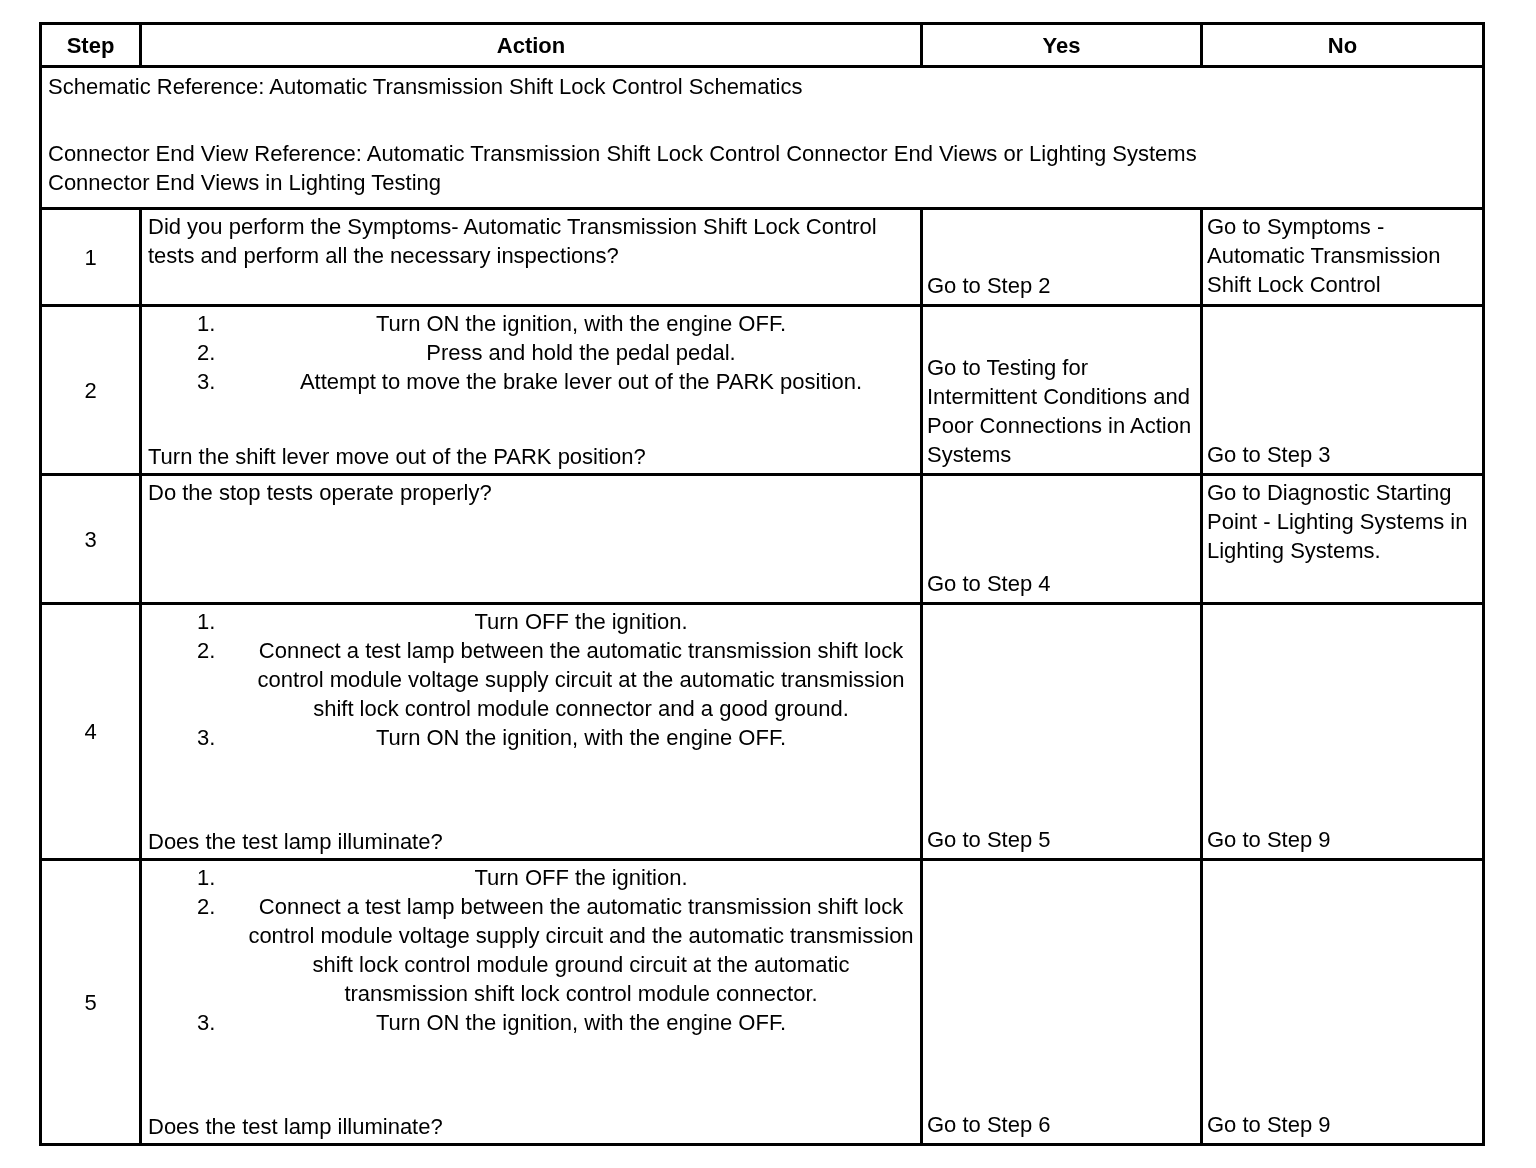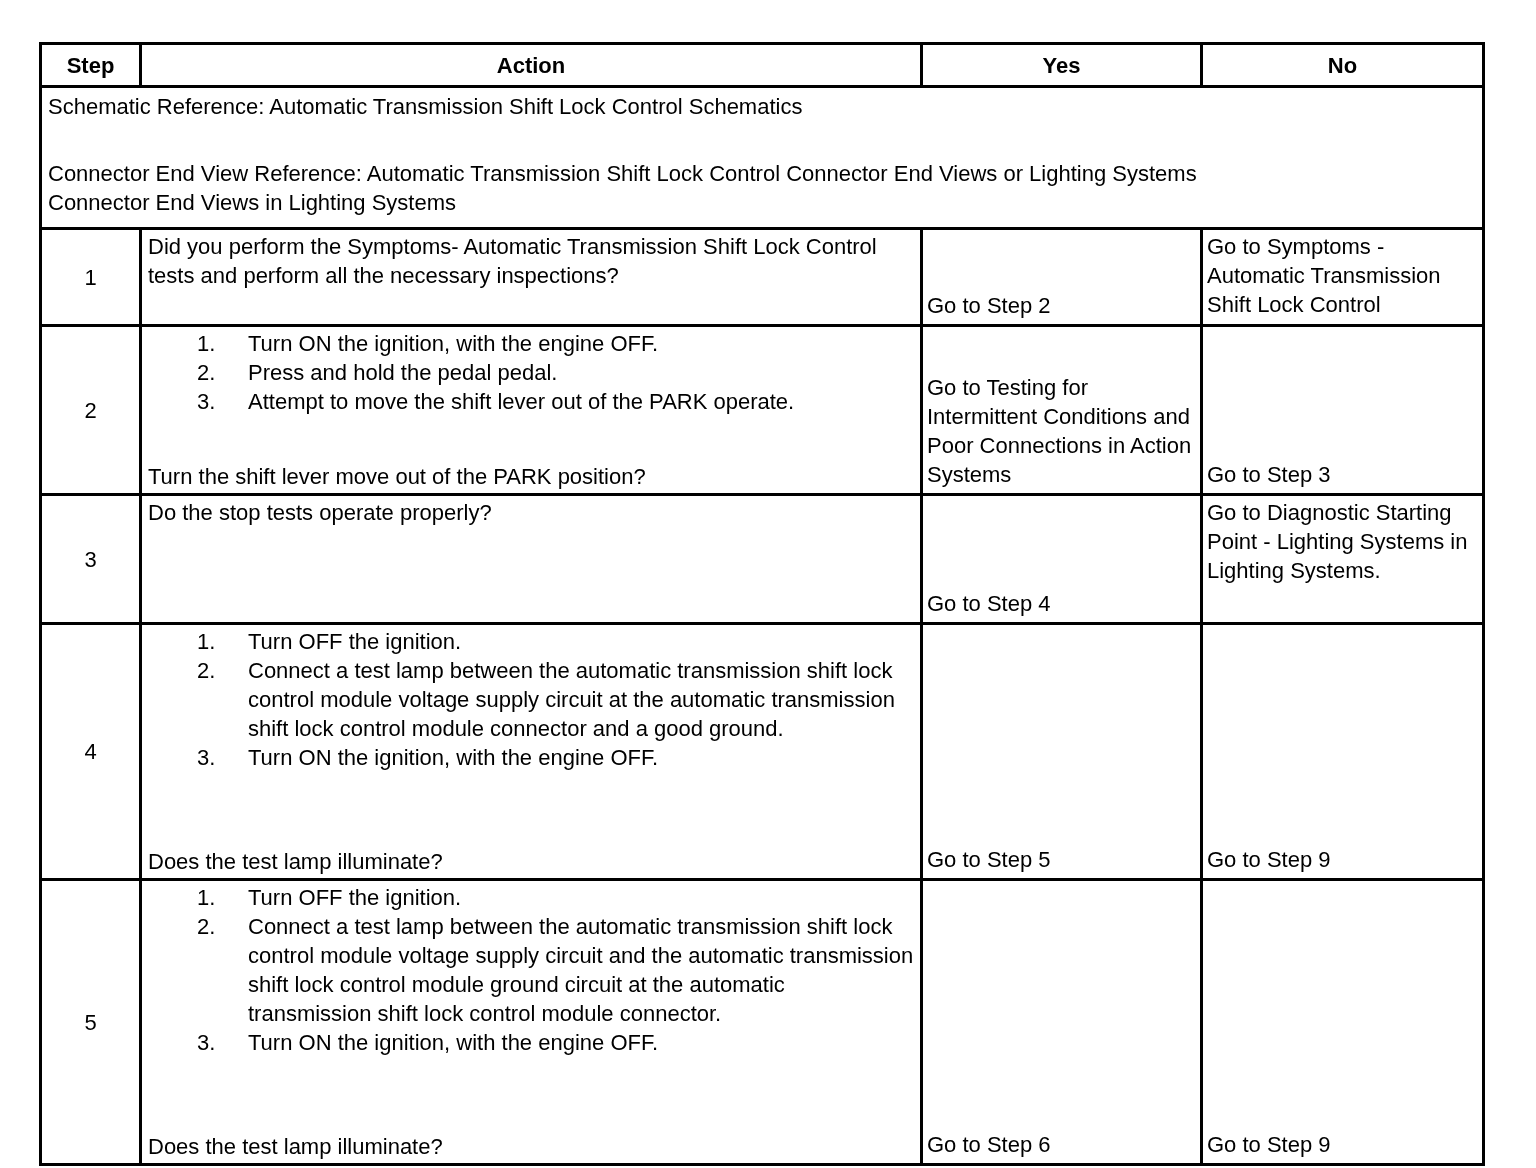--- a/index.html
+++ b/index.html
@@ -1,41 +1,41 @@
 <!DOCTYPE html>
 <html><head>
 <meta charset="utf-8">
 <style>
   html, body { margin: 0; padding: 0; background: #ffffff; }
   body { width: 1536px; height: 1168px; position: relative; overflow: hidden;
          font-family: "Liberation Sans", sans-serif; color: #000000; }
   table.diag {
     position: absolute; left: 39px; top: 22px;
     width: 1443px; border-collapse: collapse; table-layout: fixed;
-    font-size: 22px; line-height: 29px; margin-top: 20px;
+    font-size: 22px; line-height: 29px;
   }
   table.diag td, table.diag th {
     border: 3.5px solid #000000; padding: 0; vertical-align: top;
   }
   col.c-step { width: 100px; }
   col.c-action { width: 781px; }
   col.c-yes { width: 280px; }
   col.c-no { width: 282px; }
   th { font-weight: bold; text-align: center; height: 40px; vertical-align: middle !important; font-size: 22px; }
   .ref-cell { padding: 4px 6px 4px 6px !important; height: 131px; }
   .ref-line { display: block; }
   .ref-gap { height: 38px; }
   .b { font-weight: normal; }
   .step-num { text-align: center; vertical-align: middle !important; }
   .action { padding: 2px 6px 2px 6px !important; }
   .action-inner { display: flex; flex-direction: column; justify-content: space-between; height: 100%; }
   ol.sub { margin: 0; padding: 0; list-style: none; }
   ol.sub li { display: flex; }
   ol.sub li .num { width: 100px; text-align: left; padding-left: 49px; box-sizing: border-box; flex-shrink: 0; }
-  ol.sub li .txt { flex: 1; }
+  ol.sub li .txt { flex: 1; text-align: center; }
   .result { text-align: left; vertical-align: bottom !important; padding: 2px 4px 4px 4px !important; }
   .result-top { vertical-align: top !important; }
 </style>
 </head>
 <body>
 
 <table class="diag">
   <colgroup>
     <col class="c-step">
       <col class="c-action">
@@ -51,21 +51,21 @@
     </tr>
   </thead>
   <tbody>
     <tr>
       <td colspan="4" class="ref-cell">
         <span class="ref-line">
           <span class="b">Schematic Reference:</span><span> Automatic Transmission Shift Lock Control Schematics</span>
         </span>
         <div class="ref-gap"></div>
         <span class="ref-line b">Connector End View Reference: Automatic Transmission Shift Lock Control Connector End Views or Lighting Systems</span>
-        <span class="ref-line b">Connector End Views in Lighting Systems</span>
+        <span class="ref-line b">Connector End Views in Lighting Testing</span>
       </td>
     </tr>
 
     <tr style="height:97px;">
       <td class="step-num">1</td>
       <td class="action">
         <div>Did you perform the Symptoms- Automatic Transmission Shift Lock Control tests and perform all the necessary inspections?</div>
       </td>
       <td class="result">Go to Step 2</td>
       <td class="result result-top">Go to Symptoms - Automatic Transmission Shift Lock Control</td>
@@ -79,21 +79,21 @@
             <li>
                 <span class="num">1.</span>
                 <span class="txt">Turn ON the ignition, with the engine OFF.</span>
               </li>
             <li>
                 <span class="num">2.</span>
                 <span class="txt">Press and hold the pedal pedal.</span>
               </li>
             <li>
                 <span class="num">3.</span>
-                <span class="txt">Attempt to move the shift lever out of the PARK operate.</span>
+                <span class="txt">Attempt to move the brake lever out of the PARK position.</span>
               </li>
           </ol>
           <div>Turn the shift lever move out of the PARK position?</div>
         </div>
       </td>
       <td class="result">Go to Testing for Intermittent Conditions and Poor Connections in Action Systems</td>
       <td class="result">Go to Step 3</td>
     </tr>
 
     <tr style="height:129px;">

